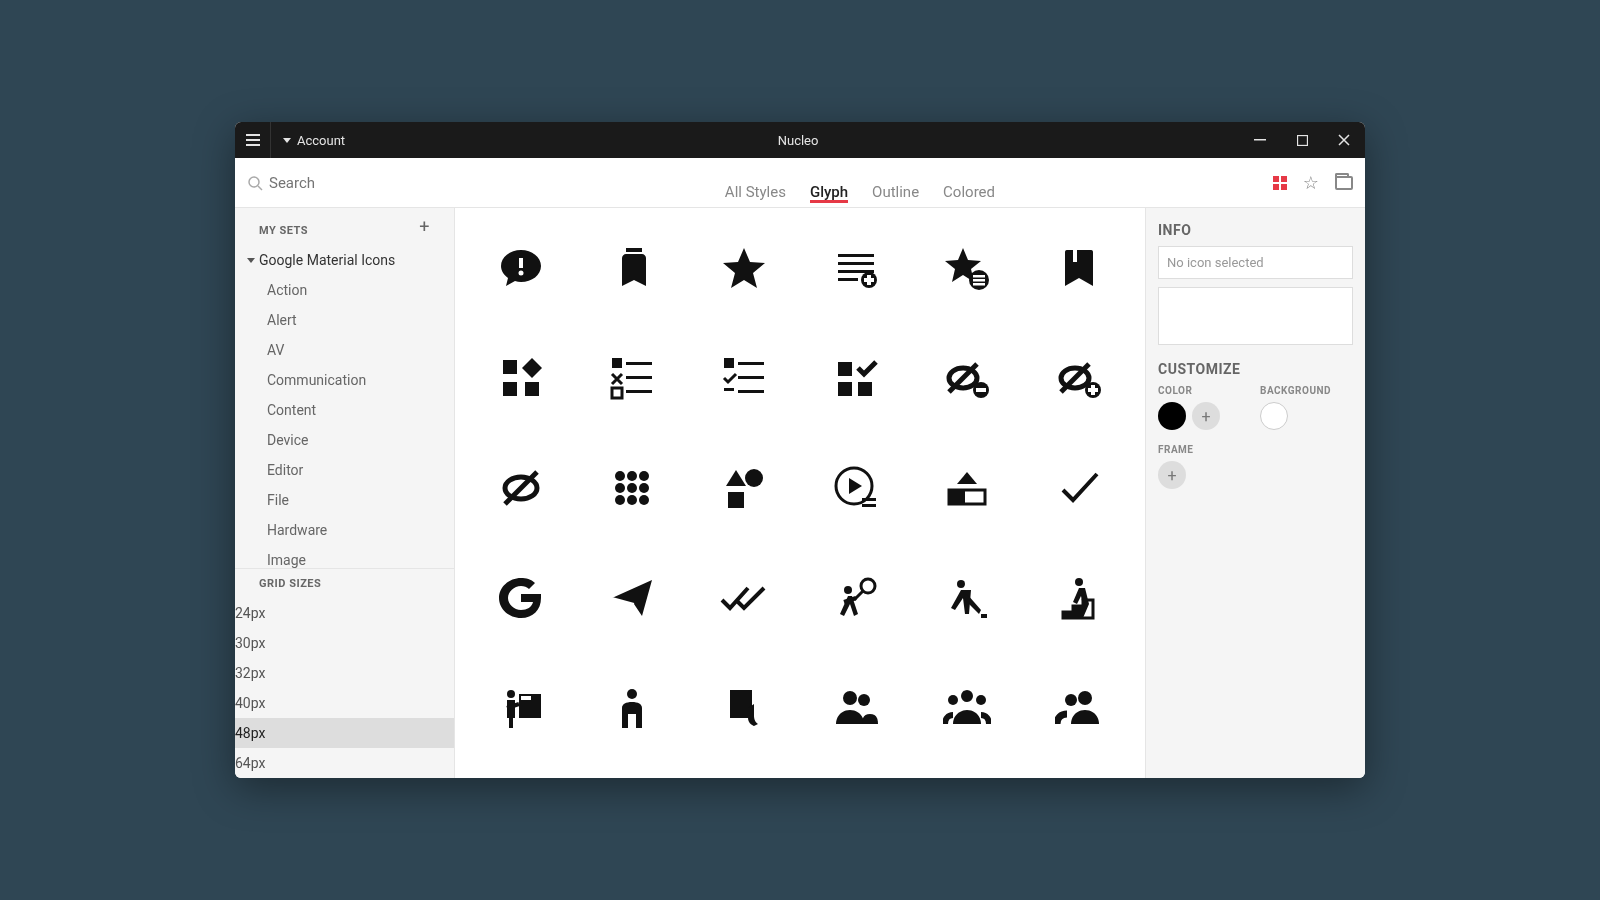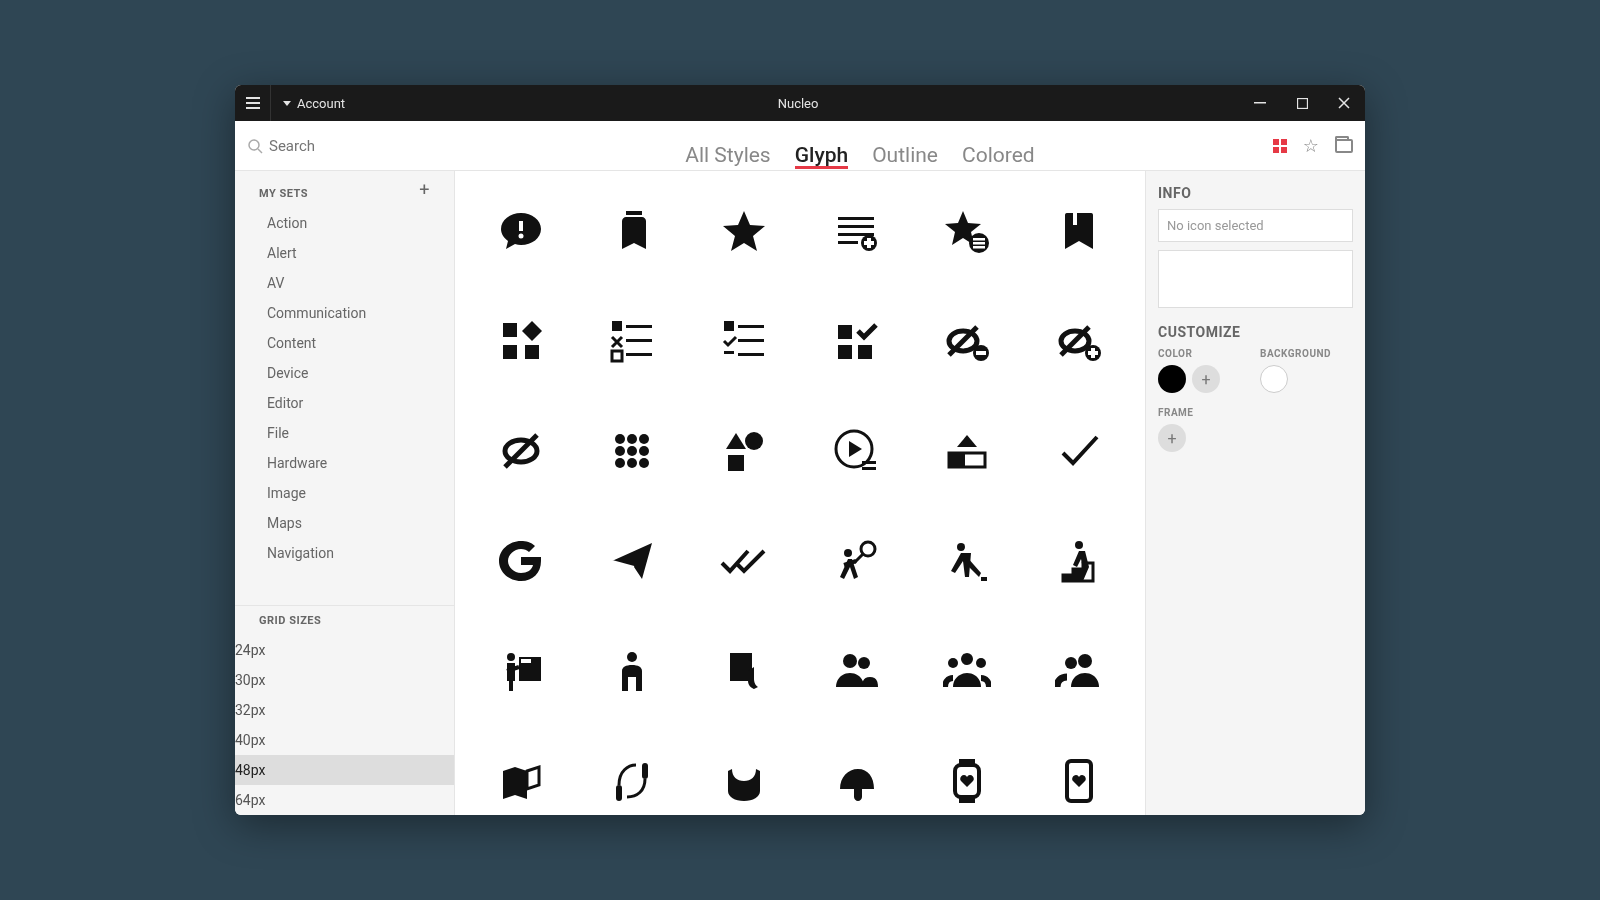--- a/index.html
+++ b/index.html
@@ -1,32 +1,32 @@
 <!DOCTYPE html>
 <html><head>
 <meta charset="utf-8">
 <style>
 * { margin:0; padding:0; box-sizing:border-box; font-family:-apple-system,BlinkMacSystemFont,"Segoe UI",Roboto,sans-serif; }
 body { background:#2f4654; width:1600px; height:900px; display:flex; align-items:center; justify-content:center; overflow:hidden; }
-.window { width:1130px; height:730px; background:#fff; border-radius:6px; overflow:hidden; box-shadow:0 10px 40px rgba(0,0,0,.4); display:flex; flex-direction:column; }
+.window { width:1130px; height:656px; background:#fff; border-radius:6px; overflow:hidden; box-shadow:0 10px 40px rgba(0,0,0,.4); display:flex; flex-direction:column; }
 .titlebar { height:36px; background:#1a1a1a; display:flex; align-items:center; color:#e4e4e4; font-size:13px; }
 .hamburger { width:36px; height:36px; display:flex; align-items:center; justify-content:center; cursor:pointer; border-right:1px solid #333; }
 .hamburger span{display:block;width:14px;height:2px;background:#e4e4e4;position:relative;}
 .hamburger span:before,.hamburger span:after{content:"";position:absolute;width:14px;height:2px;background:#e4e4e4;left:0;}
 .hamburger span:before{top:-5px;} .hamburger span:after{top:5px;}
 .account-dropdown{display:flex;align-items:center;gap:6px;padding:0 12px;cursor:pointer;}
 .chevron-down{display:inline-block;width:0;height:0;border-left:4px solid transparent;border-right:4px solid transparent;border-top:5px solid #e4e4e4;}
 .title-center{flex:1;text-align:center;font-size:13px;color:#e4e4e4;}
 .window-controls{display:flex;}
 .wc-btn{width:42px;height:36px;display:flex;align-items:center;justify-content:center;cursor:pointer;color:#e4e4e4;}
 .toolbar{height:50px;border-bottom:1px solid #e5e5e5;display:flex;align-items:center;padding:0 12px;background:#fff;}
 .search-wrap{display:flex;align-items:center;gap:6px;color:#999;font-size:15px;width:200px;}
 .search-wrap input{border:none;outline:none;font-size:15px;color:#666;width:150px;}
 .style-tabs{flex:1;display:flex;justify-content:center;gap:24px;}
-.style-tab{font-size:21px;color:#888;cursor:pointer;padding:2px 0;position:relative;margin-top:18px;}
+.style-tab{font-size:15px;color:#888;cursor:pointer;padding:2px 0;position:relative;margin-top:18px;}
 .style-tab.active{color:#222;font-weight:500;}
 .style-tab.active:after{content:"";position:absolute;bottom:0;left:0;right:0;height:3px;background:#e63946;}
 .toolbar-actions{display:flex;gap:16px;align-items:center;}
 .grid-view-icon{display:grid;grid-template-columns:6px 6px;grid-template-rows:6px 6px;gap:2px;}
 .grid-view-icon span{background:#e63946;}
 .star-outline{font-size:18px;color:#888;}
 .folder-outline{width:18px;height:14px;border:2px solid #888;border-radius:2px;position:relative;}
 .folder-outline:before{content:"";position:absolute;top:-5px;left:-2px;width:10px;height:3px;border:2px solid #888;border-bottom:none;border-radius:2px 2px 0 0;}
 .body{flex:1;display:flex;overflow:hidden;}
 .sidebar{width:220px;background:#f5f5f5;border-right:1px solid #e5e5e5;display:flex;flex-direction:column;}
@@ -126,20 +126,24 @@
   </div>
 
   <div class="body">
 
     <div class="sidebar">
       <div class="side-header">
         <span>MY SETS</span>
         <span class="plus-btn">+</span>
       </div>
       <div class="side-list">
+        <div class="side-item parent">
+          <span class="caret-down"></span>
+          <span>Google Material Icons</span>
+        </div>
         <div class="side-item child">Action</div>
         <div class="side-item child">Alert</div>
         <div class="side-item child">AV</div>
         <div class="side-item child">Communication</div>
         <div class="side-item child">Content</div>
         <div class="side-item child">Device</div>
         <div class="side-item child">Editor</div>
         <div class="side-item child">File</div>
         <div class="side-item child">Hardware</div>
         <div class="side-item child">Image</div>

